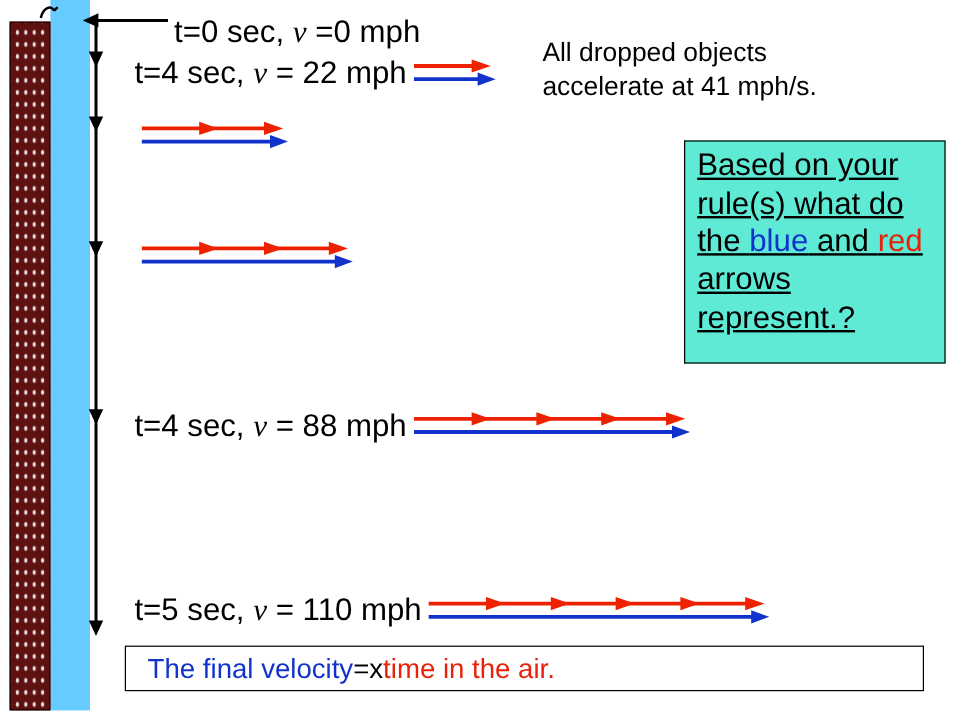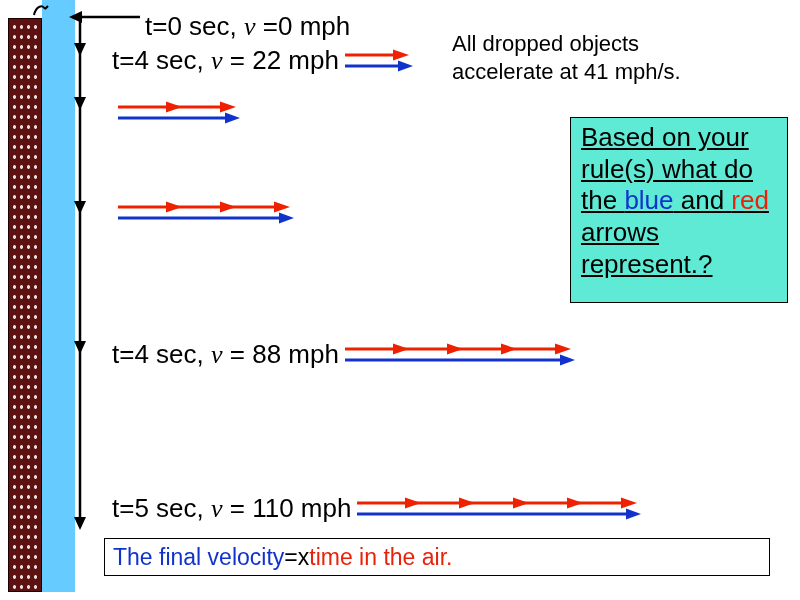--- a/index.html
+++ b/index.html
@@ -28,21 +28,21 @@
   .row-4{top:338px;left:112px;}
   .row-5{top:492px;left:112px;justify-content:flex-end;}
   .note{position:absolute;left:452px;top:30px;font-size:22px;line-height:1.28;}
   .qbox{
     position:absolute;left:570px;top:117px;width:218px;height:186px;box-sizing:border-box;
     border:1px solid #000;background:#5eead4;padding:4px 10px;
     font-size:26px;line-height:1.22;text-decoration:underline;
   }
   .abox{
     position:absolute;left:104px;top:538px;width:666px;height:38px;box-sizing:border-box;
-    border:1px solid #000;background:#fff;padding:0 8px;
+    border:1px solid #000;background:#fff;padding:0 18px;
     font-size:23px;display:flex;align-items:center;white-space:nowrap;
   }
   .part-black{color:#000;}
   .part-blue{color:#1133CC;}
   .part-red{color:#E8220A;}
 </style>
 </head>
 <body>
 
 <div class="sky"></div>

